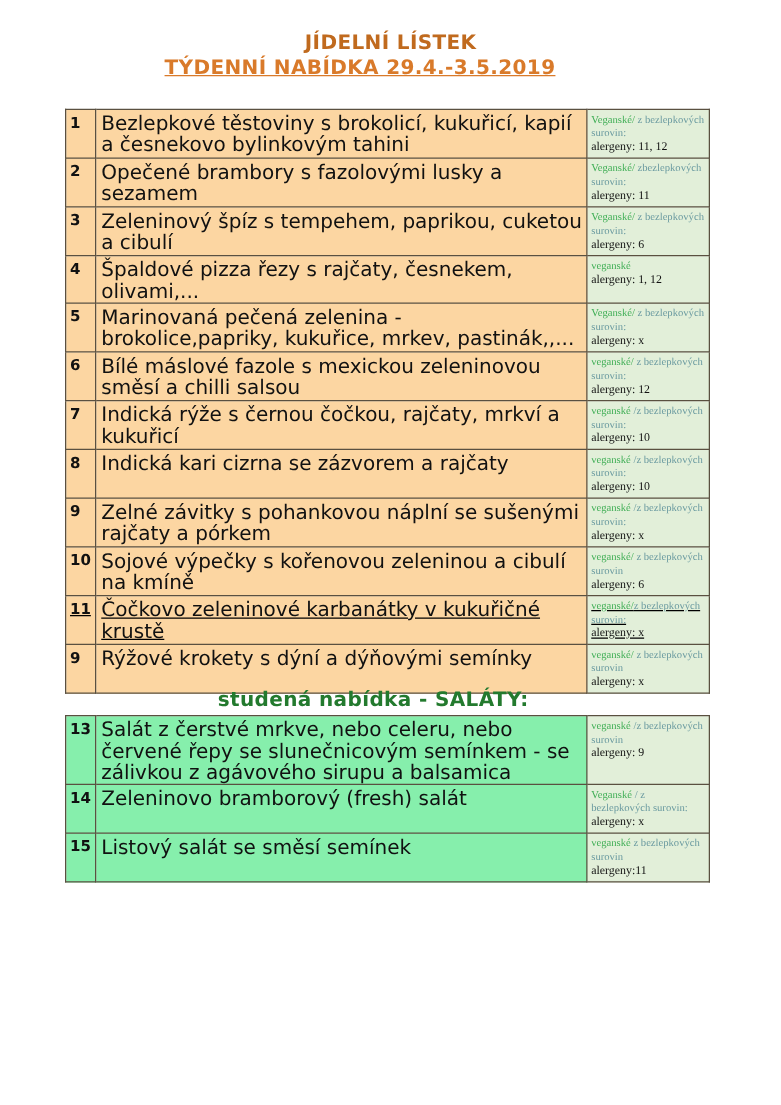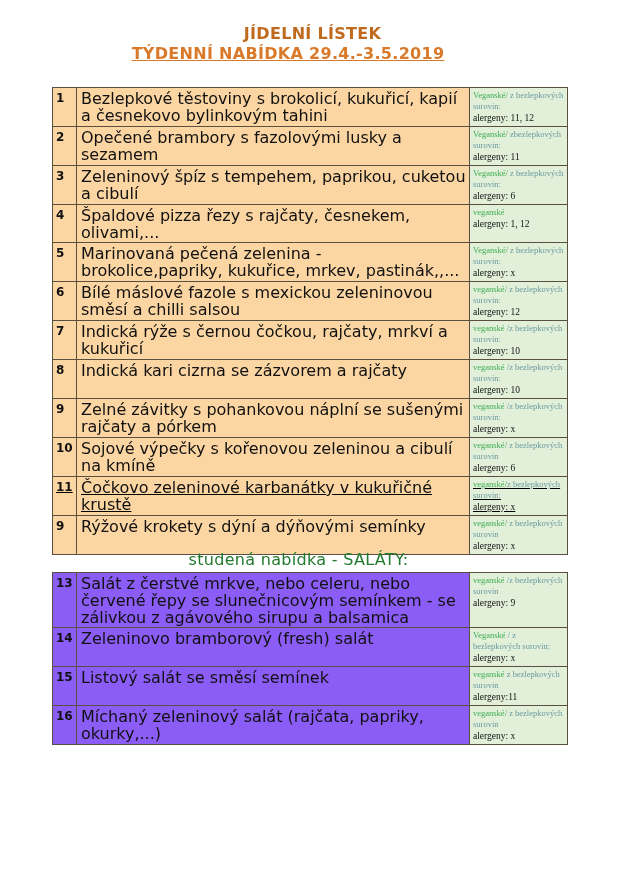--- a/index.html
+++ b/index.html
@@ -4,32 +4,32 @@
   <style>
     html, body { margin: 0; padding: 0; background: #ffffff; }
     body { width: 625px; height: 884px; position: relative; overflow: hidden; font-family: "DejaVu Sans", sans-serif; }
     .title1 { position: absolute; top: 24px; left: 0; width: 625px; text-align: center; color: #c06a1e; font-weight: bold; font-size: 16px; letter-spacing: 0.3px; }
     .title2 { position: absolute; top: 44px; left: 0; width: 576px; text-align: center; color: #d97a2a; font-weight: bold; font-size: 16px; text-decoration: underline; letter-spacing: 0.3px; }
     table { position: absolute; left: 52px; width: 515px; border-collapse: collapse; table-layout: fixed; }
     td { border: 1px solid #5a5040; vertical-align: top; padding: 1px 3px; }
     #hot-table { top: 87px; }
     #hot-table td.num, #hot-table td.name { background: #fcd6a2; }
     #cold-table { top: 572px; }
-    #cold-table td.num, #cold-table td.name { background: #8b5cf6; margin-top: 45px; }
+    #cold-table td.num, #cold-table td.name { background: #86efac; margin-top: 45px; }
     td.aller { background: #e2efd9; margin-top: 40px; }
     col.c-num { width: 24px; }
     col.c-name { width: 393px; }
     col.c-aller { width: 98px; }
     td.num { font-size: 12px; color: #111; padding-top: 3px; padding-left: 3px; font-weight: bold; }
     td.name { font-size: 16px; color: #111; line-height: 17px; padding-top: 2px; padding-left: 4px; }
     td.aller { font-family: "Liberation Serif", serif; font-size: 8.5px; line-height: 11px; padding: 2px 2px 2px 3px; }
     .vg { color: #3fae55; }
     .bez { color: #6a9aa0; }
     .al { color: #111; font-size: 9.5px; display: block; margin-top: 1px; }
-    .cold-title { position: absolute; top: 550px; left: 0; width: 597px; text-align: center; color: #237a2e; font-weight: normal; font-size: 16px; letter-spacing: 0.3px; }
+    .cold-title { position: absolute; top: 550px; left: 0; width: 597px; text-align: center; color: #237a2e; font-weight: bold; font-size: 16px; letter-spacing: 0.3px; }
   </style>
 </head>
 <body>
 
 <div class="title1">JÍDELNÍ LÍSTEK</div>
 <div class="title2">TÝDENNÍ NABÍDKA 29.4.-3.5.2019</div>
 
 <table id="hot-table">
   <colgroup>
       <col class="c-num">
@@ -117,19 +117,14 @@
       <tr style="height: 36px;">
         <td class="num">14</td>
         <td class="name">Zeleninovo bramborový (fresh) salát</td>
         <td class="aller"><span class="vg">Veganské</span><span class="bez"> / z bezlepkových surovin:</span><span class="al">alergeny: x</span></td>
       </tr>
       <tr style="height: 36px;">
         <td class="num">15</td>
         <td class="name">Listový salát se směsí semínek</td>
         <td class="aller"><span class="vg">veganské</span><span class="bez"> z bezlepkových surovin</span><span class="al">alergeny:11</span></td>
       </tr>
-      <tr style="height: 36px;">
-        <td class="num">16</td>
-        <td class="name">Míchaný zeleninový salát (rajčata, papriky, okurky,...)</td>
-        <td class="aller"><span class="vg">veganské/</span><span class="bez"> z bezlepkových surovin</span><span class="al">alergeny: x</span></td>
-      </tr>
     </tbody>
 </table>
 
 </body></html>

